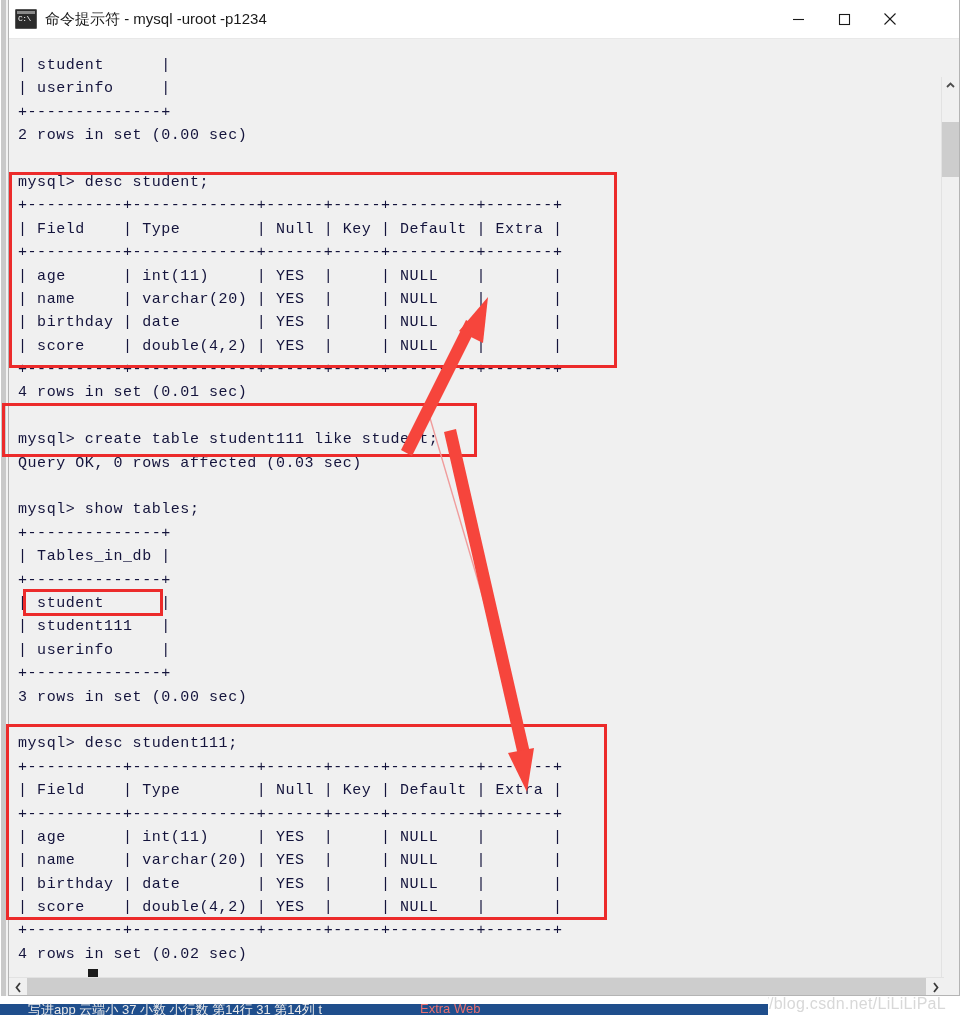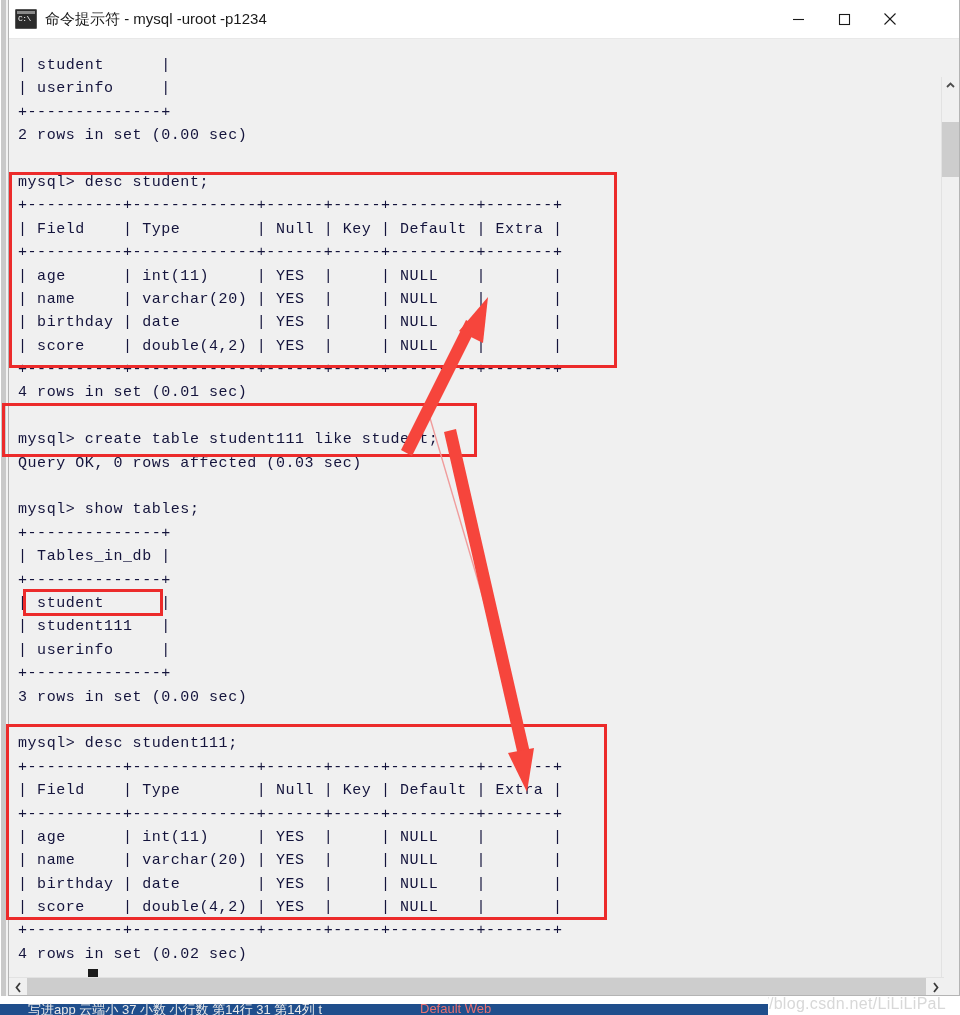--- a/index.html
+++ b/index.html
@@ -309,16 +309,16 @@
     <path d="M 444,432 L 519,760 L 531,757 L 456,429 Z" fill="#f6453c"></path>
     <path d="M 527,792 L 508,753 L 534,748 Z" fill="#f6453c"></path>
   </g>
 </svg>
 
 <div id="watermark">https://blog.csdn.net/LiLiLiPaL</div>
 
 <div id="bottom-strip">
   <div id="bottom-strip-inner">
     <span class="strip-text" id="strip-left">写进app 云端小 37 小数 小行数  第14行 31 第14列 t</span>
-    <span class="strip-text" id="strip-mid">Default Web</span>
+    <span class="strip-text" id="strip-mid">Extra Web</span>
     <span class="strip-text" id="strip-right">小国 fn  908 小数  42 组英</span>
   </div>
 </div>
 
 </body></html>

